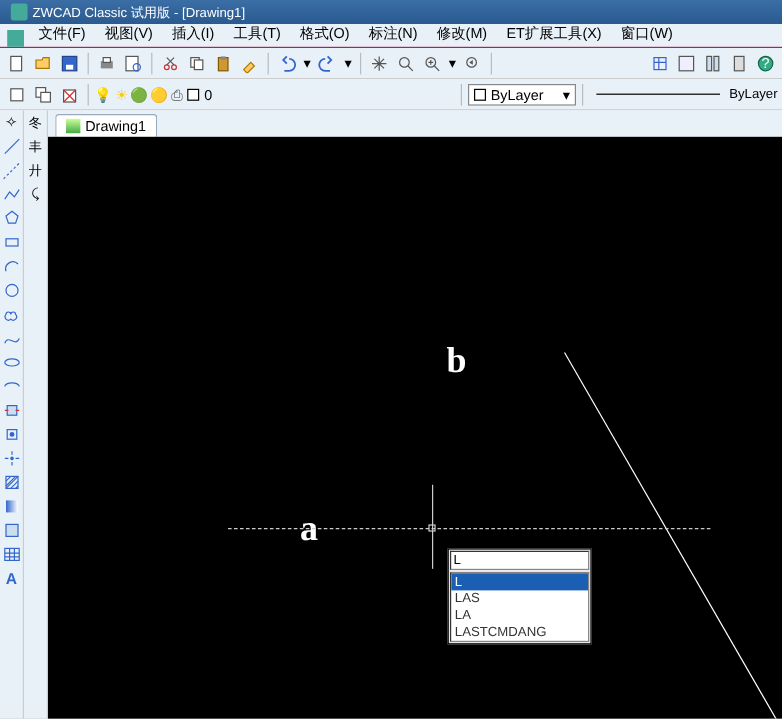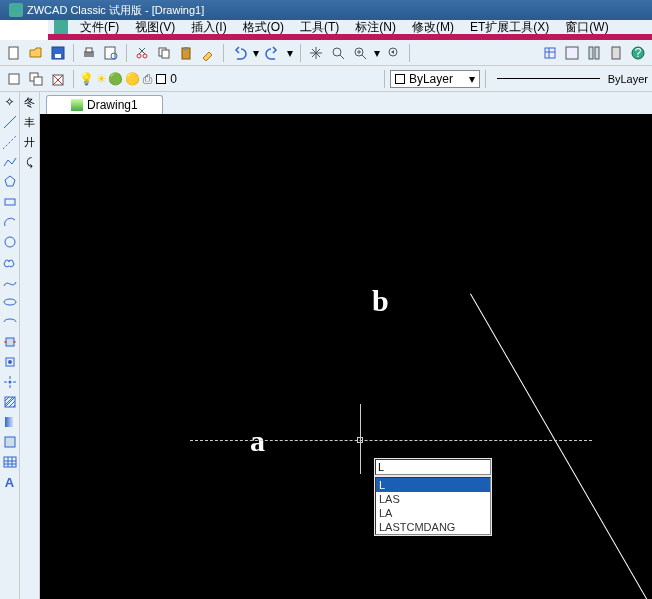--- a/index.html
+++ b/index.html
@@ -4,21 +4,21 @@
 <style>
 * { margin: 0; padding: 0; box-sizing: border-box; font-family: "Microsoft YaHei", SimSun, Arial, sans-serif; font-size: 12px; }
 body { background: #fff; width: 652px; height: 599px; overflow: hidden; position: relative; }
 
 
 .titlebar { background: linear-gradient(#3a6ea5, #2a5a8f); height: 20px; display: flex; align-items: center; padding: 0 9px; color: #fff; }
 .titlebar .appicon { width: 14px; height: 14px; background: #4a9; border-radius: 2px; margin-right: 4px; }
 .titlebar .title { font-size: 11px; }
 
 
-.menubar { background: #e8f0f8; height: 20px; display: flex; align-items: center; padding: 0 2px; border-bottom: 6px solid #be185d; margin-left: 48px; }
+.menubar { background: #e8f0f8; height: 20px; display: flex; align-items: flex-end; padding: 0 2px; border-bottom: 1px solid #be185d; }
 .menubar .menu { padding: 2px 8px; cursor: pointer; font-size: 12px; }
 .menubar .fileicon { width: 14px; height: 14px; background: #4a9; margin: 0 4px; }
 
 
 .toolbar { background: #e8f0f8; height: 26px; display: flex; align-items: center; padding: 2px 4px; border-bottom: 1px solid #ccc; gap: 2px; }
 .tbtn { width: 20px; height: 20px; display: flex; align-items: center; justify-content: center; cursor: pointer; border: 1px solid transparent; }
 .tsep { width: 1px; height: 18px; background: #bbb; margin: 0 3px; }
 
 .layer-dd { border: 1px solid #888; background: #fff; padding: 1px 4px; min-width: 90px; height: 18px; display: flex; align-items: center; font-size: 11px; }
 .dd-arrow { margin-left: auto; }
@@ -26,21 +26,21 @@
 .bylayer-txt { font-size: 11px; }
 
 
 .workarea { display: flex; height: calc(599px - 20px - 20px - 26px - 26px); }
 .palette-col { width: 20px; background: #e8f0f8; display: flex; flex-direction: column; align-items: center; padding-top: 2px; gap: 4px; border-right: 1px solid #ccc; }
 .palette-col .picon { width: 16px; height: 16px; display: flex; align-items: center; justify-content: center; cursor: pointer; }
 
 
 .docarea { flex: 1; display: flex; flex-direction: column; }
 .doctab-row { height: 22px; background: #e8f0f8; display: flex; align-items: flex-end; padding-left: 6px; }
-.doctab { background: #fff; border: 1px solid #9ab; border-bottom: none; padding: 2px 24px; display: flex; align-items: center; gap: 4px; border-radius: 3px 3px 0 0; }
+.doctab { background: #fff; border: 1px solid #9ab; border-bottom: none; padding: 2px 8px; display: flex; align-items: center; gap: 4px; border-radius: 3px 3px 0 0; }
 .doctab .dicon { width: 12px; height: 12px; background: linear-gradient(#cf9, #4a4); }
 
 
 .canvas { flex: 1; background: #000; position: relative; overflow: hidden; }
 .label { position: absolute; color: #fff; font-family: "Comic Sans MS", cursive; font-size: 30px; font-weight: bold; }
 .label.a { left: 210px; top: 310px; }
 .label.b { left: 332px; top: 170px; }
 
 
 .crossh { position: absolute; }
@@ -66,22 +66,22 @@
 <div class="titlebar">
   <div class="appicon"></div>
   <div class="title">ZWCAD Classic 试用版 - [Drawing1]</div>
 </div>
 
 <div class="menubar">
   <div class="fileicon"></div>
   <div class="menu">文件(F)</div>
   <div class="menu">视图(V)</div>
   <div class="menu">插入(I)</div>
+  <div class="menu">工具(T)</div>
   <div class="menu">格式(O)</div>
-  <div class="menu">工具(T)</div>
   <div class="menu">标注(N)</div>
   <div class="menu">修改(M)</div>
   <div class="menu">ET扩展工具(X)</div>
   <div class="menu">窗口(W)</div>
 </div>
 
 <div class="toolbar">
   <div class="tbtn">
       <svg viewBox="0 0 16 16">
         <rect x="3" y="2" width="9" height="12" fill="#fff" stroke="#555"></rect>

